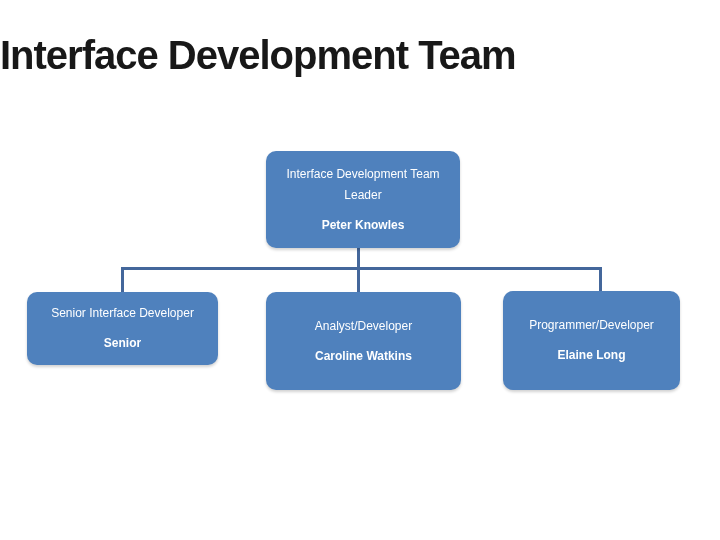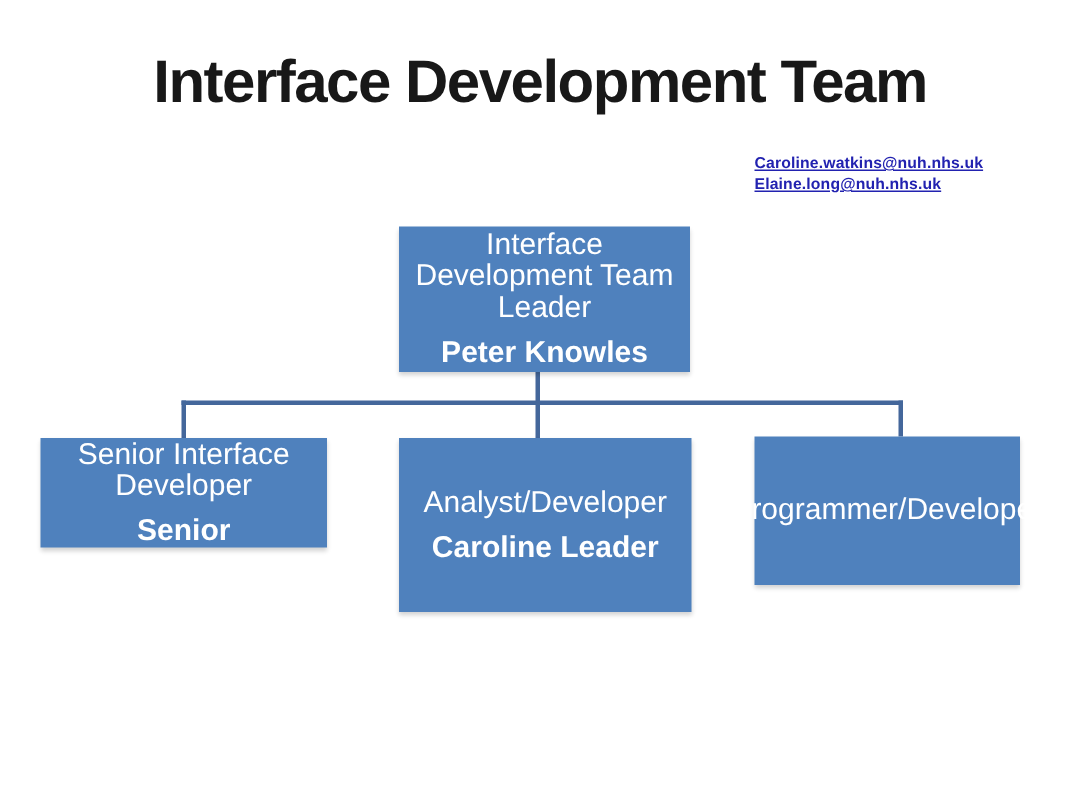--- a/index.html
+++ b/index.html
@@ -13,21 +13,20 @@
     width: 720px;
     height: 540px;
     background: #ffffff;
     overflow: hidden;
   }
   .slide-title {
     position: absolute;
     left: 0;
     right: 0;
     top: 33px;
-    text-align: center;
     font-size: 40px;
     font-weight: bold;
     letter-spacing: -1px;
     color: #181818;
     line-height: 44px;
     white-space: nowrap;
   }
   .contact-links {
     position: absolute;
     left: 503px;
@@ -45,75 +44,73 @@
   }
   .org-box {
     position: absolute;
     background: #4F81BD;
     color: #ffffff;
     display: flex;
     flex-direction: column;
     align-items: center;
     justify-content: center;
     text-align: center;
-    font-size: 20px;
+    font-size: 12px;
     line-height: 21px;
     box-shadow: 0 2px 3px rgba(0,0,0,0.18);
     padding: 12px 4px;
     box-sizing: border-box;
+    border-radius: 10px;
   }
   .org-box .name {
     margin-top: 9px;
     font-weight: bold;
   }
   .box-root   { left: 266px; top: 151px; width: 194px; height: 97px; }
   .box-left   { left: 27px;  top: 292px; width: 191px; height: 73px; }
-  .box-center { left: 266px; top: 292px; width: 195px; height: 116px; align-items: center; }
+  .box-center { left: 266px; top: 292px; width: 195px; height: 98px; align-items: center; }
   .box-right  { left: 503px; top: 291px; width: 177px; height: 99px; }
   .connector {
     position: absolute;
     background: #44679B;
   }
   .conn-v-root   { left: 357px; top: 248px; width: 3px; height: 44px; }
   .conn-h        { left: 121px; top: 267px; width: 481px; height: 3px; }
   .conn-v-left   { left: 121px; top: 267px; width: 3px; height: 25px; }
   .conn-v-right  { left: 599px; top: 267px; width: 3px; height: 24px; }
 </style>
 </head>
 <body>
 
 <div class="slide">
 
   <div class="slide-title">Interface Development Team</div>
 
-  <div class="contact-links">
-    <a href="#">Caroline.watkins@nuh.nhs.uk</a>
-    <a href="#">Elaine.long@nuh.nhs.uk</a>
-  </div>
 
   <div>
 
     <div class="connector conn-v-root"></div>
     <div class="connector conn-h"></div>
     <div class="connector conn-v-left"></div>
     <div class="connector conn-v-right"></div>
 
     <div class="org-box box-root">
       <div class="role">Interface Development Team Leader</div>
       <div class="name">Peter Knowles</div>
     </div>
 
     <div class="org-box box-left">
       <div class="role">Senior Interface Developer</div>
       <div class="name">Senior</div>
     </div>
 
     <div class="org-box box-center">
       <div class="role">Analyst/Developer</div>
-      <div class="name">Caroline Leader</div>
+      <div class="name">Caroline Watkins</div>
     </div>
 
     <div class="org-box box-right">
       <div class="role">Programmer/Developer</div>
+      <div class="name">Elaine Long</div>
     </div>
 
   </div>
 </div>
 
 </body></html>

